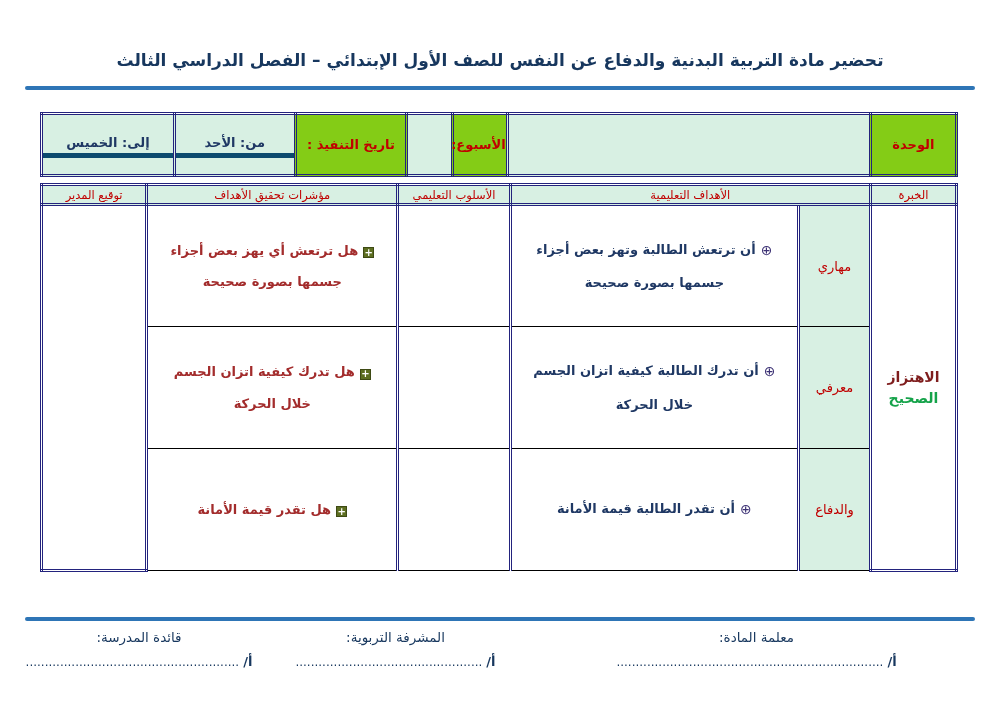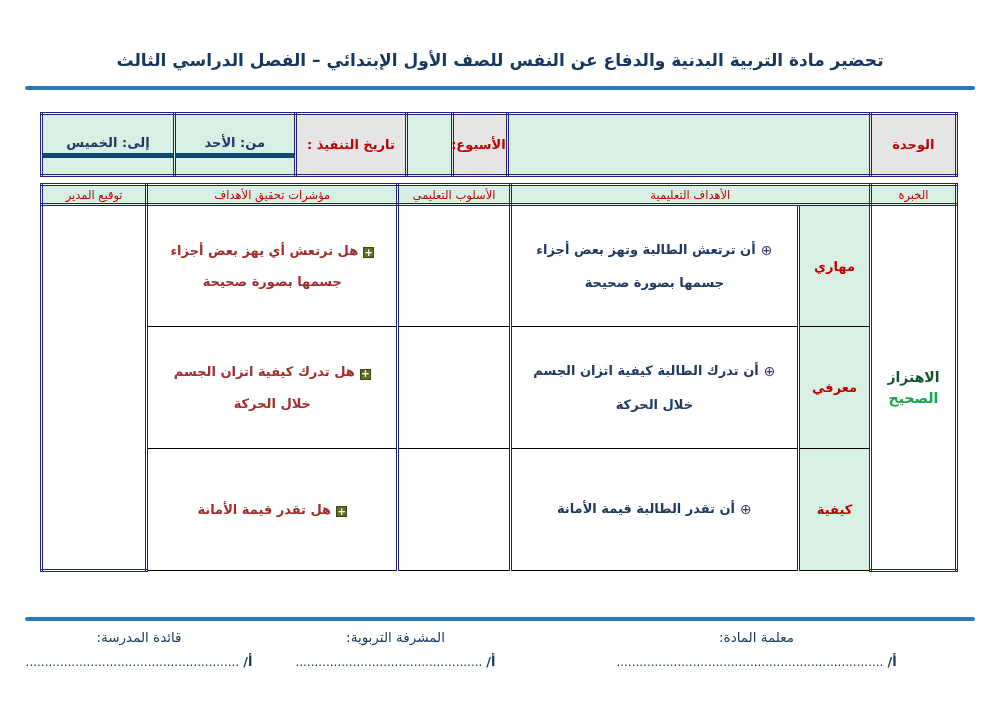--- a/index.html
+++ b/index.html
@@ -9,41 +9,41 @@
   .doc-title { position:absolute; top:50px; left:0; right:0; text-align:center;
     color:#17375e; font-weight:bold; font-size:17px; direction:rtl; }
   .rule { position:absolute; left:25px; width:950px; height:4px; background:#2e75b6; border-radius:2px; }
   .rule-top { top:86px; }
   .rule-bottom { top:617px; }
 
   table { border-collapse:collapse; table-layout:fixed; direction:rtl; }
   .info-table { position:absolute; top:112px; left:40px; width:918px; }
   .info-table td { border:3px double #23237d; vertical-align:middle; text-align:center;
     font-size:13px; font-weight:bold; height:62px; }
-  .cell-lav { background:#e5e5e5; color:#c00000; }
+  .cell-lav { background:#84cc16; color:#c00000; }
   .cell-mint { background:#d8f0e3; }
   .cell-day { background:#d8f0e3; color:#1f3864; vertical-align:top; padding:0; }
   .day-split { border-bottom:5px solid #0c4a6e; padding:4px 4px 3px; }
 
   .main-table { position:absolute; top:183px; left:40px; width:918px; }
   .main-table th { border:3px double #23237d; background:#d8f0e3; color:#c00000;
     font-size:11.5px; font-weight:normal; height:20px; padding:1px 2px; }
   .main-table td { border:3px double #23237d; background:#ffffff; vertical-align:middle; }
   .main-table td.row-cell { border-top:1px solid #4080c0; border-bottom:1px solid #000000; height:122px; }
-  .domain-cell { background:#d8f0e3 !important; color:#c00000; font-weight:bold; font-size:13px; text-align:center; }
+  .domain-cell { background:#d8f0e3 !important; color:#c00000; font-weight:normal; font-size:13px; text-align:center; }
   .obj-cell { text-align:center; padding:6px 20px; }
   .obj-text { color:#1f3864; font-weight:bold; font-size:13px; line-height:2.4; direction:rtl; }
   .ind-cell { text-align:center; padding:6px 14px; }
   .ind-text { color:#a32c2c; font-weight:bold; font-size:13px; line-height:2.4; direction:rtl; }
   .bullet-target { color:#3d3275; font-size:14px; font-weight:normal; margin-left:5px; vertical-align:-1px; }
   .bullet-square { display:inline-flex; align-items:center; justify-content:center;
     width:11px; height:11px; background:#5d6e21; color:#ffffff; font-size:10px; line-height:1;
     margin-left:5px; vertical-align:-1px; border:1px solid #3e4a14; }
   .exp-cell { text-align:center; font-weight:bold; font-size:14px; line-height:1.5; }
-  .exp-line1 { color:#14532d; }
+  .exp-line1 { color:#7f1d1d; }
   .exp-line2 { color:#15a34a; }
 
   .footer { position:absolute; top:629px; left:25px; width:950px; direction:rtl;
     display:grid; grid-template-columns:46% 30% 24%; }
   .sig-block { text-align:center; }
   .sig-label { color:#17375e; font-weight:normal; font-size:13.5px; direction:rtl; }
   .sig-row { margin-top:9px; direction:rtl; color:#17375e; font-size:12px; white-space:nowrap; }
   .sig-prefix { font-weight:bold; font-size:13px; margin-left:4px; }
   .sig-dots { letter-spacing:1px; }
 </style>
@@ -118,21 +118,21 @@
       <td class="row-cell domain-cell">معرفي</td>
       <td class="row-cell obj-cell">
         <div class="obj-text"><span class="bullet-target">⊕</span><span>أن تدرك الطالبة كيفية اتزان الجسم خلال الحركة</span></div>
       </td>
       <td class="row-cell"></td>
       <td class="row-cell ind-cell">
         <div class="ind-text"><span class="bullet-square">+</span><span>هل تدرك كيفية اتزان الجسم خلال الحركة</span></div>
       </td>
     </tr>
     <tr>
-      <td class="row-cell domain-cell">كيفية</td>
+      <td class="row-cell domain-cell">والدفاع</td>
       <td class="row-cell obj-cell">
         <div class="obj-text"><span class="bullet-target">⊕</span><span>أن تقدر الطالبة قيمة الأمانة</span></div>
       </td>
       <td class="row-cell"></td>
       <td class="row-cell ind-cell">
         <div class="ind-text"><span class="bullet-square">+</span><span>هل تقدر قيمة الأمانة</span></div>
       </td>
     </tr>
   </tbody>
     </table>

